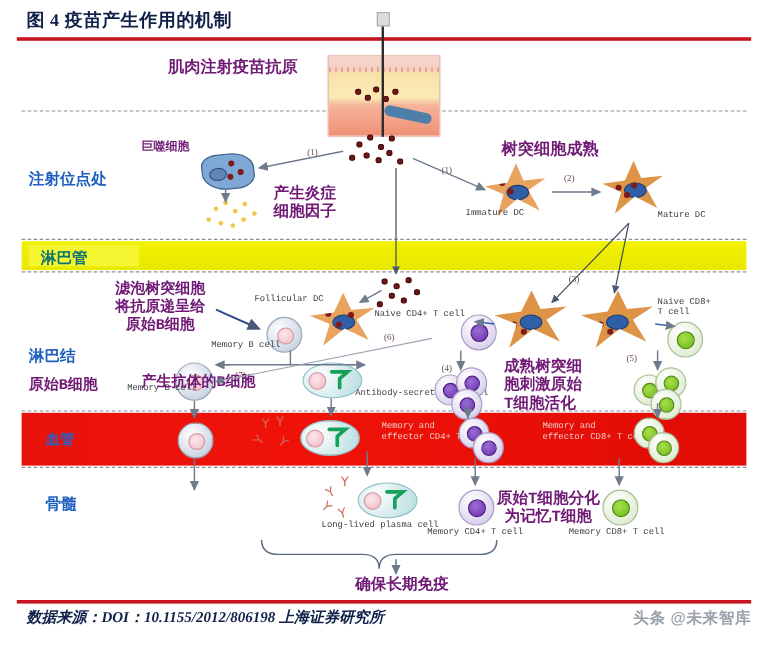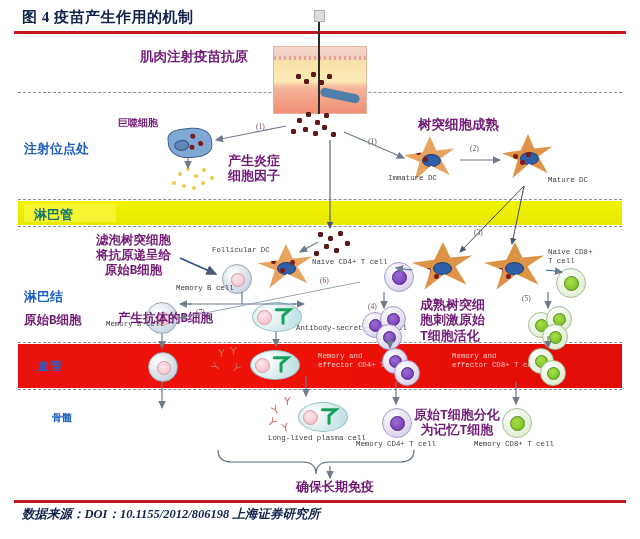--- a/index.html
+++ b/index.html
@@ -134,21 +134,21 @@
     <div class="dash" style="top:353px"></div>
 
     <div class="band-lymph"></div>
     <div class="band-lymph-label"></div>
     <div class="band-blood"></div>
 
     <div class="side-label" style="left:24px;top:104px;font-size:13px">注射位点处</div>
     <div class="side-label" style="left:34px;top:170px;font-size:13px;color:#0f766e">淋巴管</div>
     <div class="side-label" style="left:24px;top:252px;font-size:13px">淋巴结</div>
     <div class="side-label" style="left:38px;top:322px;font-size:12px;color:#2f5fc0">血管</div>
-    <div class="side-label" style="left:52px;top:375px;font-size:10px">骨髓</div>
+    <div class="side-label" style="left:38px;top:375px;font-size:13px">骨髓</div>
 
     <div class="skin">
       <div class="wav"></div>
       <div class="vessel"></div>
     </div>
     <div class="needle"></div>
     <div class="needle-top"></div>
 
     <div class="cn" style="left:140px;top:14px;font-size:13.5px">肌肉注射疫苗抗原</div>
 
@@ -419,14 +419,15 @@
       <line x1="516" y1="346" x2="516" y2="368" stroke="#6e7b8c" stroke-width="1.2" marker-end="url(#ah)"></line>
 
       <path d="M218 414 q0 12 14 12 h70 q14 0 14 12 q0 -12 14 -12 h70 q14 0 14 -12" fill="none" stroke="#5b6b80" stroke-width="1.2"></path>
       <line x1="330" y1="430" x2="330" y2="442" stroke="#5b6b80" stroke-width="1.2" marker-end="url(#ah)"></line>
     </svg>
 
   </div>
 
   <div class="rule-bottom"></div>
   <div class="source">数据来源：DOI：10.1155/2012/806198  上海证券研究所</div>
+  <div class="watermark">头条 @未来智库</div>
 
 </div>
 
 </body></html>

